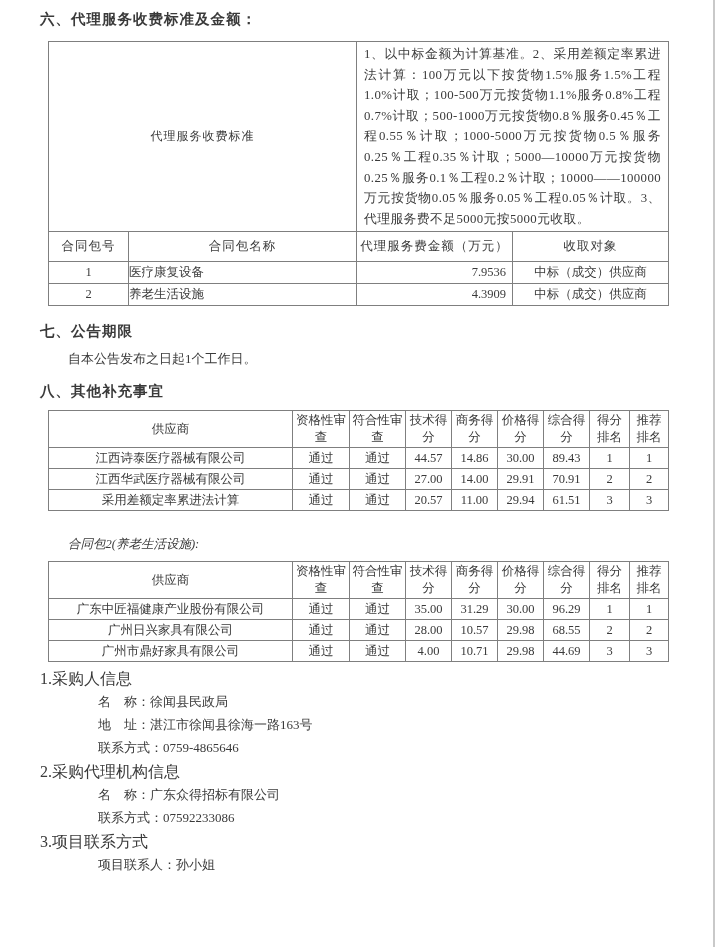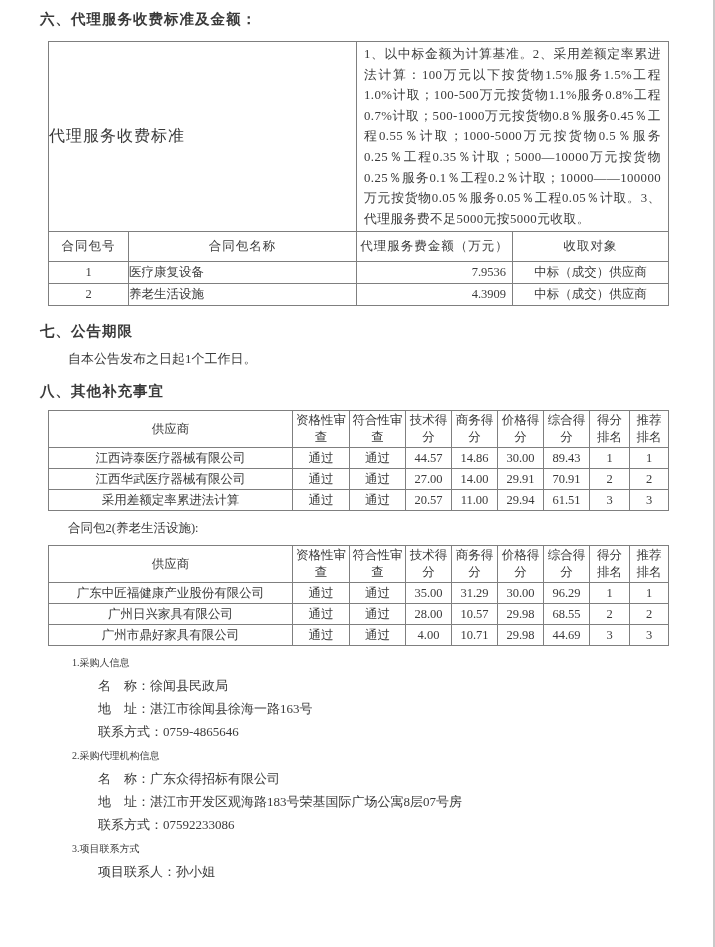--- a/index.html
+++ b/index.html
@@ -43,21 +43,21 @@
     text-align: center;
     vertical-align: middle;
     overflow: hidden;
   }
   
   .fee-table { margin-top: 12px; }
   .fee-table col:nth-child(1) { width: 80px; }
   .fee-table col:nth-child(2) { width: 228px; }
   .fee-table col:nth-child(3) { width: 156px; }
   .fee-table col:nth-child(4) { width: 156px; }
-  .fee-table .std-label { text-align: left; letter-spacing: 1px; font-size: 16px; }
+  .fee-table .std-label { text-align: center; letter-spacing: 1px; font-size: 12px; }
   .fee-table .std-text {
     text-align: justify;
     padding: 2px 7px;
     font-size: 12.8px;
     line-height: 20.6px;
     letter-spacing: 0.4px;
   }
   .fee-table tr.hdr th { height: 30px; letter-spacing: 1px; }
   .fee-table tbody.rows td { height: 22px; }
   .fee-table tbody.rows td:nth-child(2) { text-align: left; }
@@ -70,22 +70,22 @@
   .score-table col:nth-child(4) { width: 46px; }
   .score-table col:nth-child(5) { width: 46px; }
   .score-table col:nth-child(6) { width: 46px; }
   .score-table col:nth-child(7) { width: 46px; }
   .score-table col:nth-child(8) { width: 40px; }
   .score-table col:nth-child(9) { width: 39px; }
   .score-table tr.hdr th { height: 37px; line-height: 17px; padding: 1px 2px; }
   .score-table tbody.rows td { height: 21px; }
   
   .contact-num {
-    margin: 9px 0 0 72px;
-    font-size: 10px; line-height: 15px;
+    margin: 9px 0 0 40px;
+    font-size: 16px; line-height: 15px;
   }
   .contact-detail {
     margin: 8px 0 0 98px;
     font-size: 13px; line-height: 15px;
   }
 </style>
 </head>
 <body>
 
 <div class="page">
@@ -187,21 +187,21 @@
           <td>20.57</td>
           <td>11.00</td>
           <td>29.94</td>
           <td>61.51</td>
           <td>3</td>
           <td>3</td>
         </tr>
       </tbody>
   </table>
 
-  <div class="pkg-label" style="margin-top:9px;">合同包2(养老生活设施):</div>
+  <div class="pkg-label" style="margin-top:25px;font-style:italic;">合同包2(养老生活设施):</div>
   <table class="score-table">
     <colgroup>
         <col>
         <col>
         <col>
         <col>
         <col>
         <col>
         <col>
         <col>
@@ -258,20 +258,19 @@
   </table>
 
 
   <div class="contact-num">1.采购人信息</div>
   <div class="contact-detail">名　称：徐闻县民政局</div>
   <div class="contact-detail">地　址：湛江市徐闻县徐海一路163号</div>
   <div class="contact-detail">联系方式：0759-4865646</div>
 
   <div class="contact-num">2.采购代理机构信息</div>
   <div class="contact-detail">名　称：广东众得招标有限公司</div>
-  <div class="contact-detail">地　址：湛江市开发区观海路183号荣基国际广场公寓8层07号房</div>
   <div class="contact-detail">联系方式：07592233086</div>
 
   <div class="contact-num">3.项目联系方式</div>
   <div class="contact-detail">项目联系人：孙小姐</div>
 
   <div class="page-right-edge"></div>
 </div>
 
 </body></html>

